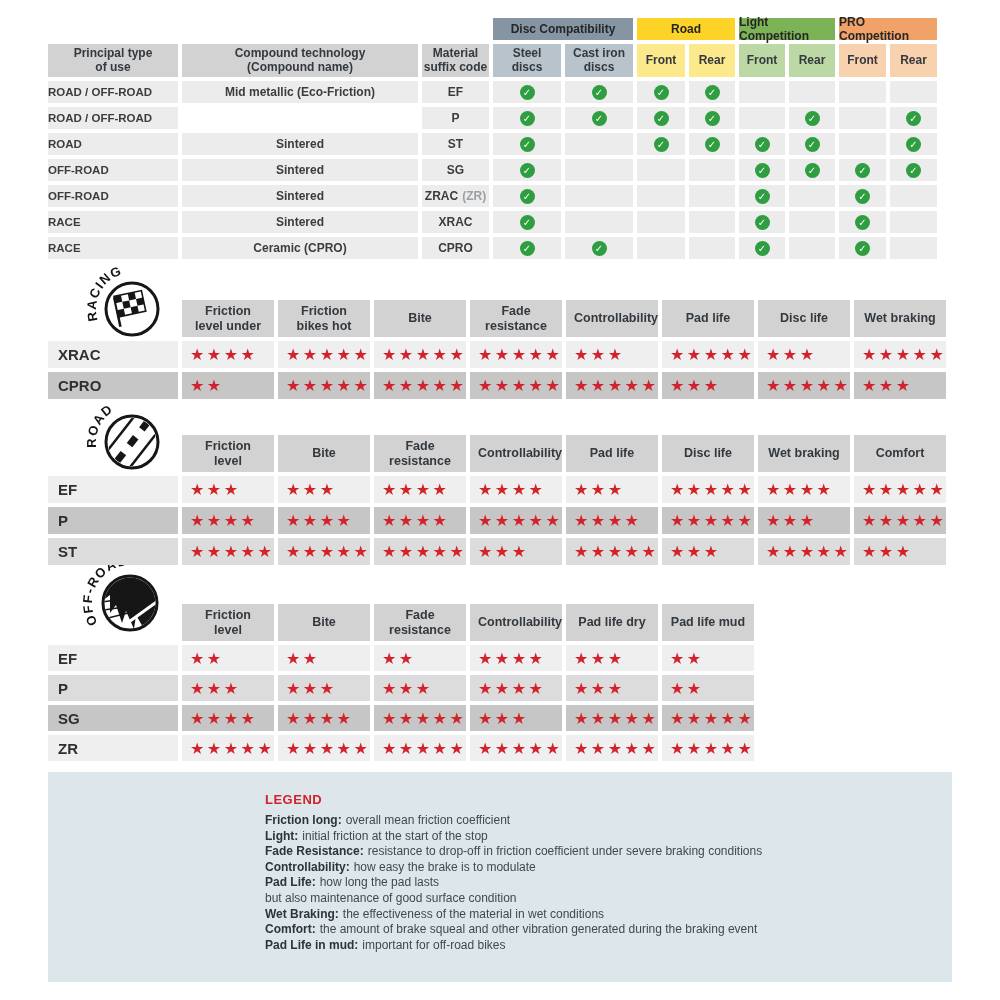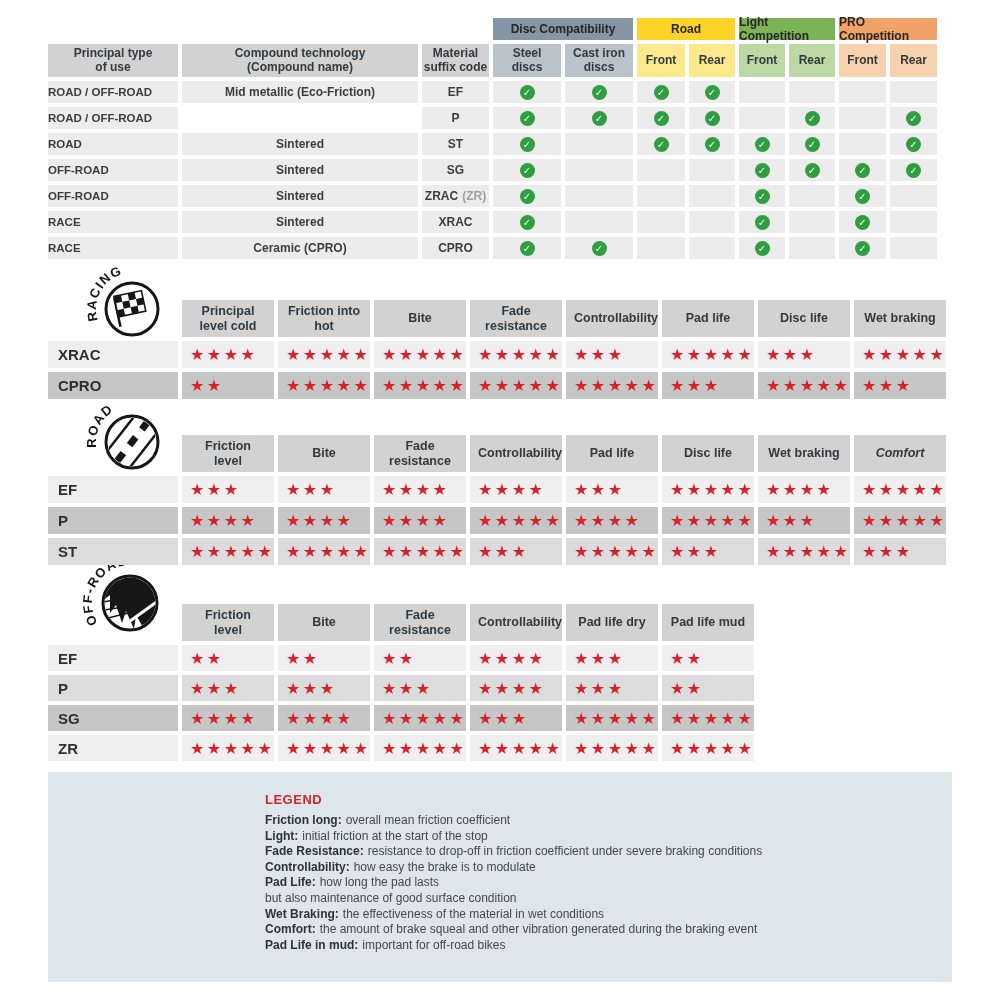--- a/index.html
+++ b/index.html
@@ -283,24 +283,24 @@
       <line x1="32" y1="52" x2="58" y2="48" stroke="#161616" stroke-width="1.4"></line>
       <line x1="34" y1="60" x2="60" y2="56" stroke="#161616" stroke-width="1.4"></line>
       <line x1="40" y1="68" x2="64" y2="62" stroke="#161616" stroke-width="1.4"></line>
       <line x1="44" y1="86" x2="94" y2="50" stroke="#fff" stroke-width="3"></line>
     </g>
     <text class="arct"><textPath href="#arc-offroad" startOffset="2">OFF-ROAD</textPath></text>
   </svg>
 
   <div id="racing-grid" class="rgrid">
       <div class="hcell" style="grid-area: 1 / 2;">
-        <span>Principal level cold</span>
+        <span>Friction level under</span>
       </div>
       <div class="hcell" style="grid-area: 1 / 3;">
-        <span>Friction into hot</span>
+        <span>Friction bikes hot</span>
       </div>
       <div class="hcell" style="grid-area: 1 / 4;">
         <span>Bite</span>
       </div>
       <div class="hcell" style="grid-area: 1 / 5;">
         <span>Fade resistance</span>
       </div>
       <div class="hcell" style="grid-area: 1 / 6;">
         <span>Controllability</span>
       </div>
@@ -379,21 +379,21 @@
       </div>
       <div class="hcell" style="grid-area: 1 / 6;">
         <span>Pad life</span>
       </div>
       <div class="hcell" style="grid-area: 1 / 7;">
         <span>Disc life</span>
       </div>
       <div class="hcell" style="grid-area: 1 / 8;">
         <span>Wet braking</span>
       </div>
-      <div class="hcell" style="grid-area: 1 / 9; font-style: italic;">
+      <div class="hcell" style="grid-area: 1 / 9;">
         <span>Comfort</span>
       </div>
       <div class="lcell shade-light" style="grid-area: 2 / 1;">EF</div>
       <div class="scell shade-light" style="grid-area: 2 / 2;">
         <span class="stars">★★★</span>
       </div>
       <div class="scell shade-light" style="grid-area: 2 / 3;">
         <span class="stars">★★★</span>
       </div>
       <div class="scell shade-light" style="grid-area: 2 / 4;">

